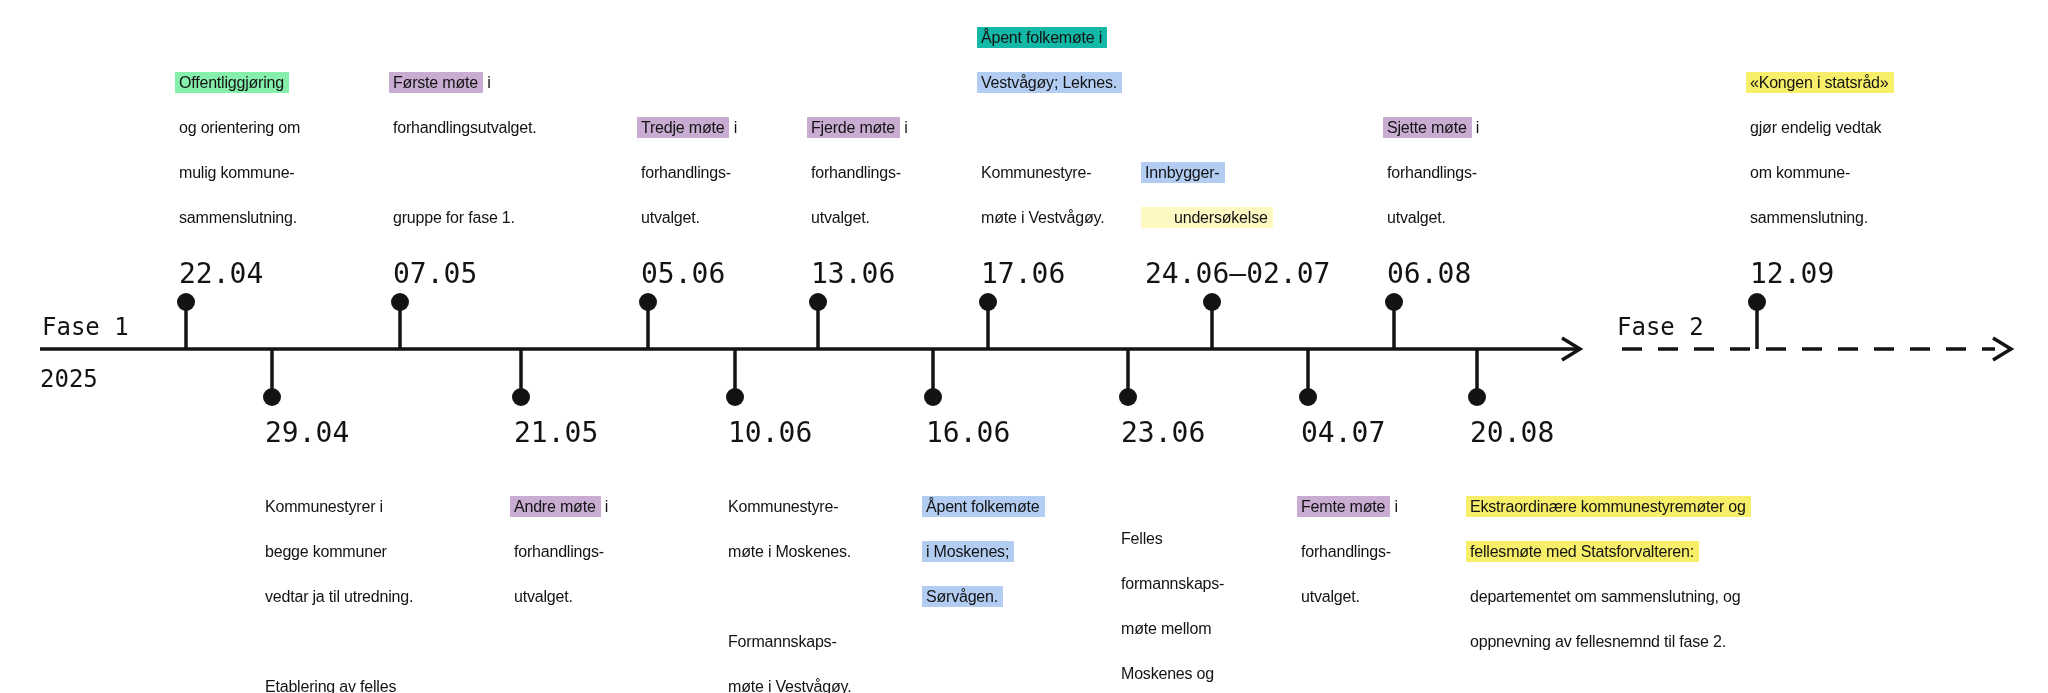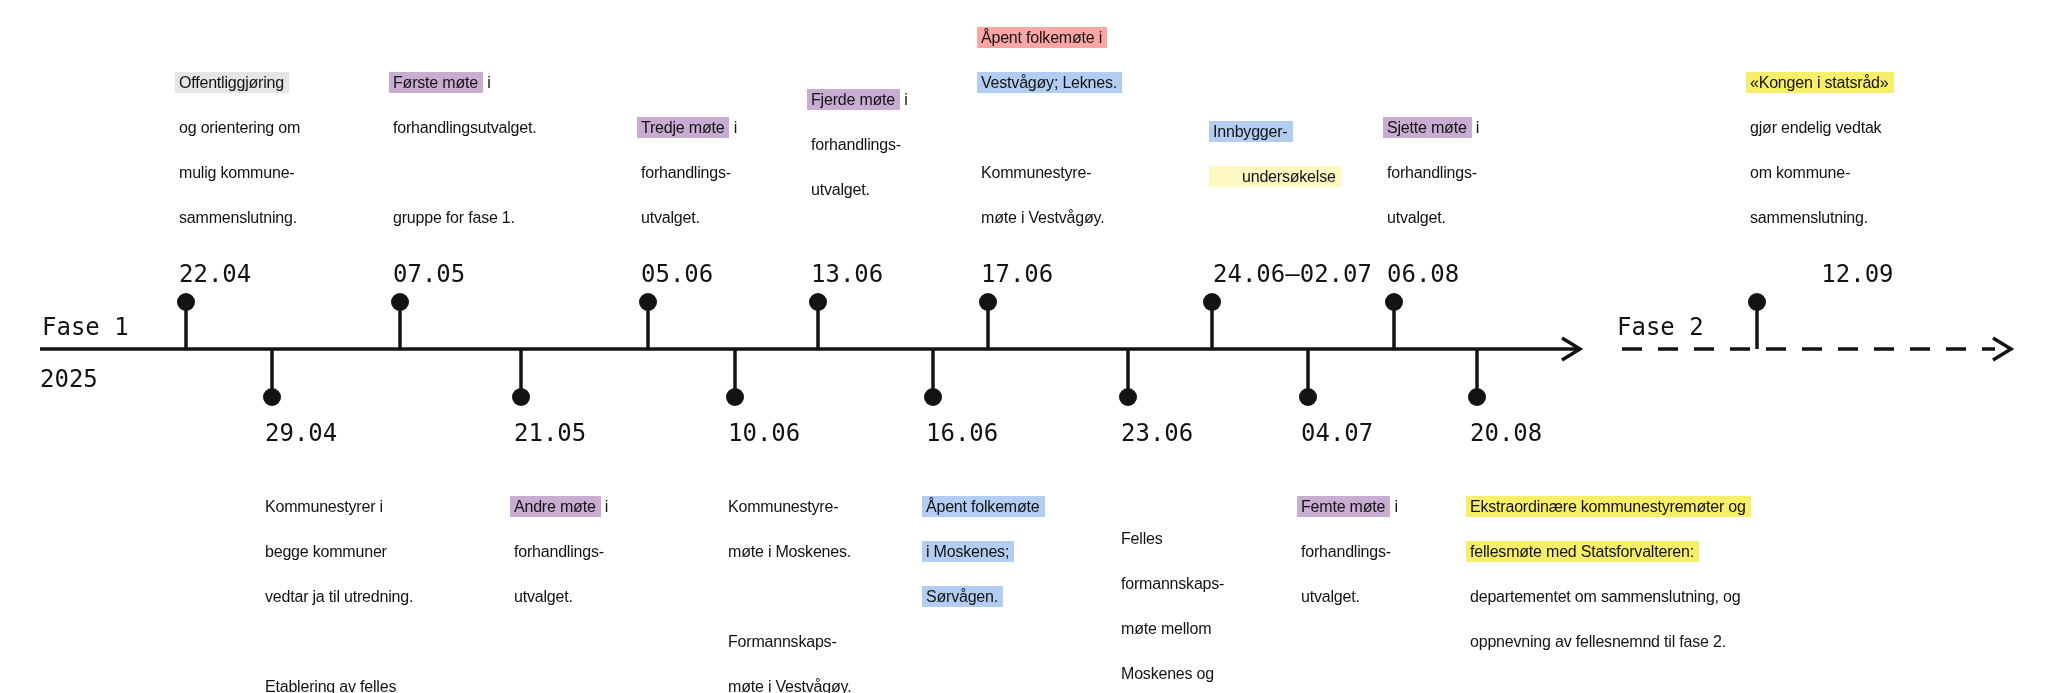--- a/index.html
+++ b/index.html
@@ -21,21 +21,21 @@
     position:absolute;
     font-family:"DejaVu Sans Mono", monospace;
     font-size:24px;line-height:26px;
     white-space:nowrap;
   }
   .event{position:absolute;display:flex;flex-direction:column;align-items:flex-start;}
   .event.top{bottom:405px;}
   .event.bottom{top:419px;}
   .event .date{
     font-family:"DejaVu Sans Mono", monospace;
-    font-size:24px;line-height:28px;white-space:nowrap;
+    font-size:28px;line-height:28px;white-space:nowrap;
   }
   .event.top .date{margin-top:28px;}
   .event.bottom .desc{margin-top:29px;}
   .desc{display:flex;flex-direction:column;align-items:flex-start;}
   .line{font-size:16px;line-height:29px;white-space:nowrap;letter-spacing:-0.2px;margin-top:16px;}
   .line.blank{height:29px;}
   .hl{padding:2px 5px 2px 4px;margin-left:-4px;}
 </style>
 </head>
 <body>
@@ -79,21 +79,21 @@
       <circle class="dot" cx="1477" cy="397" r="9"></circle>
     </svg>
 
   <div class="phase" style="left:42px;top:314px">Fase 1</div>
   <div class="phase" style="left:40px;top:366px">2025</div>
   <div class="phase" style="left:1617px;top:314px">Fase 2</div>
 
   <div id="events-layer">
       <div class="event top" style="left: 179px;">
         <div class="desc">
-          <div class="line"><span class="hl" style="background: #e5e5e5;">Offentliggjøring</span></div>
+          <div class="line"><span class="hl" style="background: #86efac;">Offentliggjøring</span></div>
           <div class="line"><span>og orientering om</span></div>
           <div class="line"><span>mulig kommune-</span></div>
           <div class="line"><span>sammenslutning.</span></div>
         </div>
         <div class="date">22.04</div>
       </div>
       <div class="event top" style="left: 393px;">
         <div class="desc">
           <div class="line"><span class="hl" style="background: rgb(201, 172, 210);">Første møte</span><span> i</span></div>
           <div class="line"><span>forhandlingsutvalget.</span></div>
@@ -103,54 +103,54 @@
         <div class="date">07.05</div>
       </div>
       <div class="event top" style="left: 641px;">
         <div class="desc">
           <div class="line"><span class="hl" style="background: rgb(201, 172, 210);">Tredje møte</span><span> i</span></div>
           <div class="line"><span>forhandlings-</span></div>
           <div class="line"><span>utvalget.</span></div>
         </div>
         <div class="date">05.06</div>
       </div>
-      <div class="event top" style="left: 811px; gap: 28px;">
+      <div class="event top" style="left: 811px;">
         <div class="desc">
           <div class="line"><span class="hl" style="background: rgb(201, 172, 210);">Fjerde møte</span><span> i</span></div>
           <div class="line"><span>forhandlings-</span></div>
           <div class="line"><span>utvalget.</span></div>
         </div>
         <div class="date">13.06</div>
       </div>
       <div class="event top" style="left: 981px;">
         <div class="desc">
-          <div class="line"><span class="hl" style="background: #fca5a5;">Åpent folkemøte i</span></div>
+          <div class="line"><span class="hl" style="background: #14b8a6;">Åpent folkemøte i</span></div>
           <div class="line"><span class="hl" style="background: rgb(179, 205, 242);">Vestvågøy; Leknes.</span></div>
           <div class="line blank"></div>
           <div class="line"><span>Kommunestyre-</span></div>
           <div class="line"><span>møte i Vestvågøy.</span></div>
         </div>
         <div class="date">17.06</div>
       </div>
-      <div class="event top" style="left: 1213px; gap: 41px;">
+      <div class="event top" style="left: 1145px;">
         <div class="desc">
           <div class="line"><span class="hl" style="background: rgb(179, 205, 242);">Innbygger-</span></div>
           <div class="line"><span class="hl" style="background: #fef9c3; padding-left: 33px;">undersøkelse</span></div>
         </div>
         <div class="date">24.06–02.07</div>
       </div>
       <div class="event top" style="left: 1387px;">
         <div class="desc">
           <div class="line"><span class="hl" style="background: rgb(201, 172, 210);">Sjette møte</span><span> i</span></div>
           <div class="line"><span>forhandlings-</span></div>
           <div class="line"><span>utvalget.</span></div>
         </div>
         <div class="date">06.08</div>
       </div>
-      <div class="event top" style="left: 1750px; align-items: flex-end;">
+      <div class="event top" style="left: 1750px;">
         <div class="desc">
           <div class="line"><span class="hl" style="background: rgb(247, 239, 106);">«Kongen i statsråd»</span></div>
           <div class="line"><span>gjør endelig vedtak</span></div>
           <div class="line"><span>om kommune-</span></div>
           <div class="line"><span>sammenslutning.</span></div>
         </div>
         <div class="date">12.09</div>
       </div>
       <div class="event bottom" style="left: 265px;">
         <div class="date">29.04</div>

